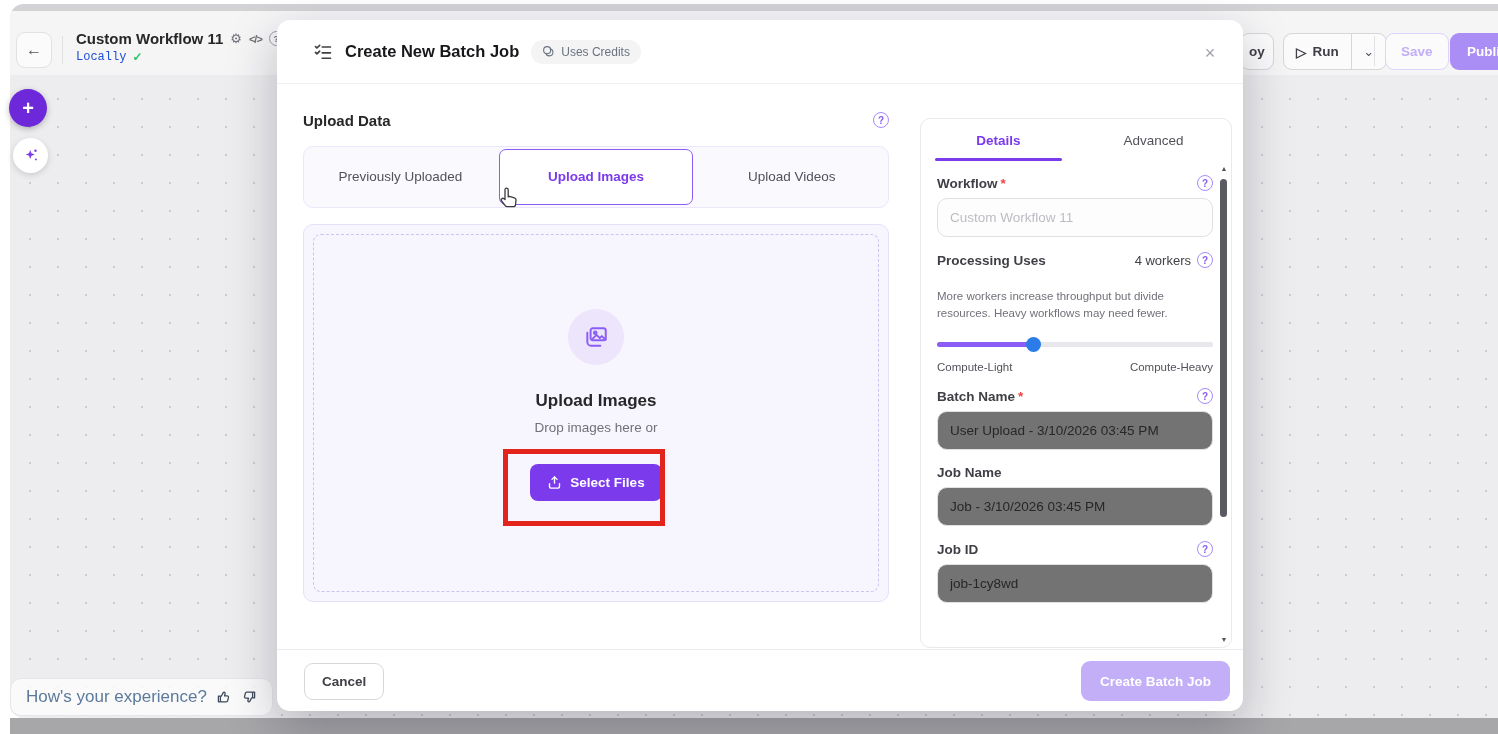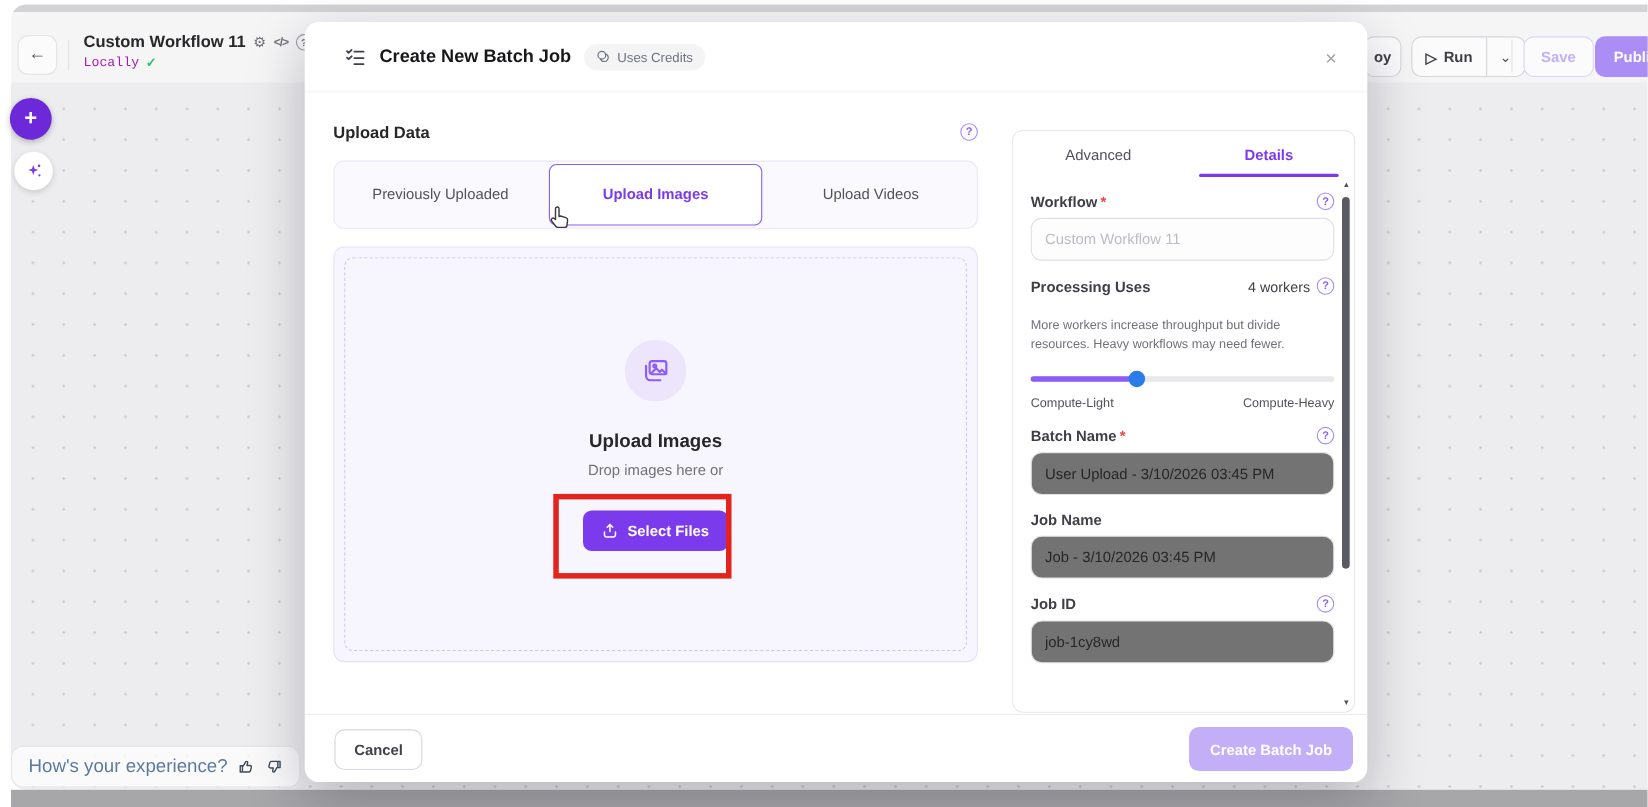--- a/index.html
+++ b/index.html
@@ -19,21 +19,21 @@
   
   .back-btn { position:absolute; left:16px; top:32px; width:36px; height:36px; border:1px solid #e2e2e6; background:#fbfbfc; border-radius:9px; display:flex; align-items:center; justify-content:center; font-size:16px; color:#52525b; cursor:pointer; }
   .hdr-divider { position:absolute; left:62px; top:36px; width:1px; height:28px; background:#e2e2e6; }
   .title-wrap { position:absolute; left:76px; top:30px; }
   .title-row { display:flex; align-items:center; gap:7px; }
   .wf-title { font-size:15px; font-weight:bold; color:#27272a; }
   .title-icon { font-size:13px; color:#71717a; }
   .code-icon { font-size:11px; font-weight:bold; letter-spacing:-1px; }
   .help-ring { display:inline-flex; width:15px; height:15px; border:1.2px solid #9b9ba3; color:#71717a; border-radius:50%; align-items:center; justify-content:center; font-size:9px; font-weight:bold; }
   .status-row { display:flex; align-items:center; gap:6px; margin-top:3px; }
-  .status-label { font-family:"Liberation Mono", monospace; font-size:12px; color:#a21caf; }
+  .status-label { font-family:"Liberation Mono", monospace; font-size:12px; color:#1d4ed8; }
   .status-check { font-size:12px; color:#22c55e; font-weight:bold; }
 
   .toolbar-btn { position:absolute; top:33px; height:37px; display:flex; align-items:center; justify-content:center; background:#fbfbfc; border:1px solid #d6d6db; border-radius:9px; font-size:13.5px; font-weight:bold; color:#3f3f46; cursor:pointer; }
   .run-group { position:absolute; left:1283px; top:33px; height:37px; display:flex; border:1px solid #d6d6db; border-radius:9px; background:#fbfbfc; overflow:hidden; }
   .run-main { display:flex; align-items:center; gap:6px; padding:0 12px; font-size:13.5px; font-weight:bold; color:#3f3f46; border-right:1px solid #d6d6db; cursor:pointer; }
   .run-caret { width:34px; display:flex; align-items:center; justify-content:center; color:#52525b; font-size:13px; cursor:pointer; }
   .save-btn { position:absolute; left:1385px; top:33px; height:37px; padding:0 15px; display:flex; align-items:center; background:#fbfbfc; border:1px solid #ded3fb; border-radius:9px; color:#c3aef8; font-size:13.5px; font-weight:bold; cursor:default; }
   .publish-btn { position:absolute; left:1450px; top:33px; height:37px; padding:0 17px; display:flex; align-items:center; background:#aa8ef6; border:none; border-radius:9px; color:#ffffff; font-size:13.5px; font-weight:bold; cursor:pointer; }
 
   
@@ -226,22 +226,22 @@
               <path d="M12 3v10"></path>
               <path d="M4 14v4a3 3 0 0 0 3 3h10a3 3 0 0 0 3-3v-4"></path>
           </svg>
           <span>Select Files</span>
         </div>
       </div>
     </div>
 
     <div class="details-card">
       <div class="dc-tabs">
+        <div class="dc-tab active">Details</div>
         <div class="dc-tab">Advanced</div>
-        <div class="dc-tab active">Details</div>
       </div>
       <div class="dc-body">
 
         <div class="field-label-row">
           <span class="field-label">
             <span>Workflow</span><span class="req">*</span>
           </span>
           <span class="help-purple">?</span>
         </div>
         <input class="text-input" disabled="" placeholder="Custom Workflow 11" style="">

